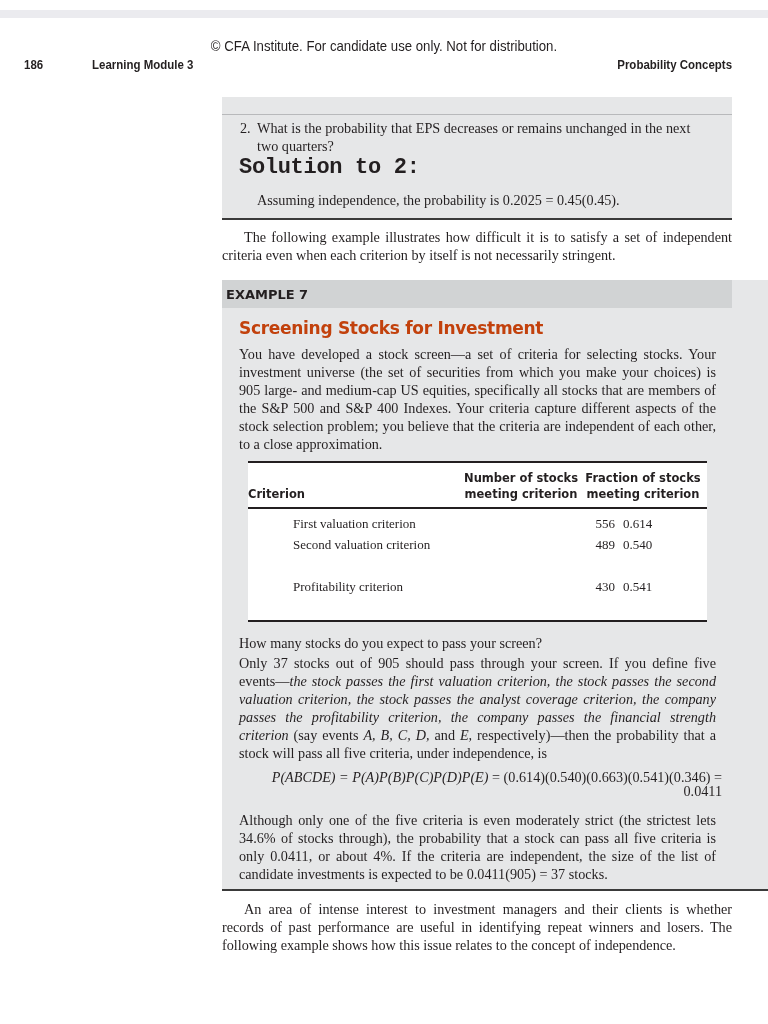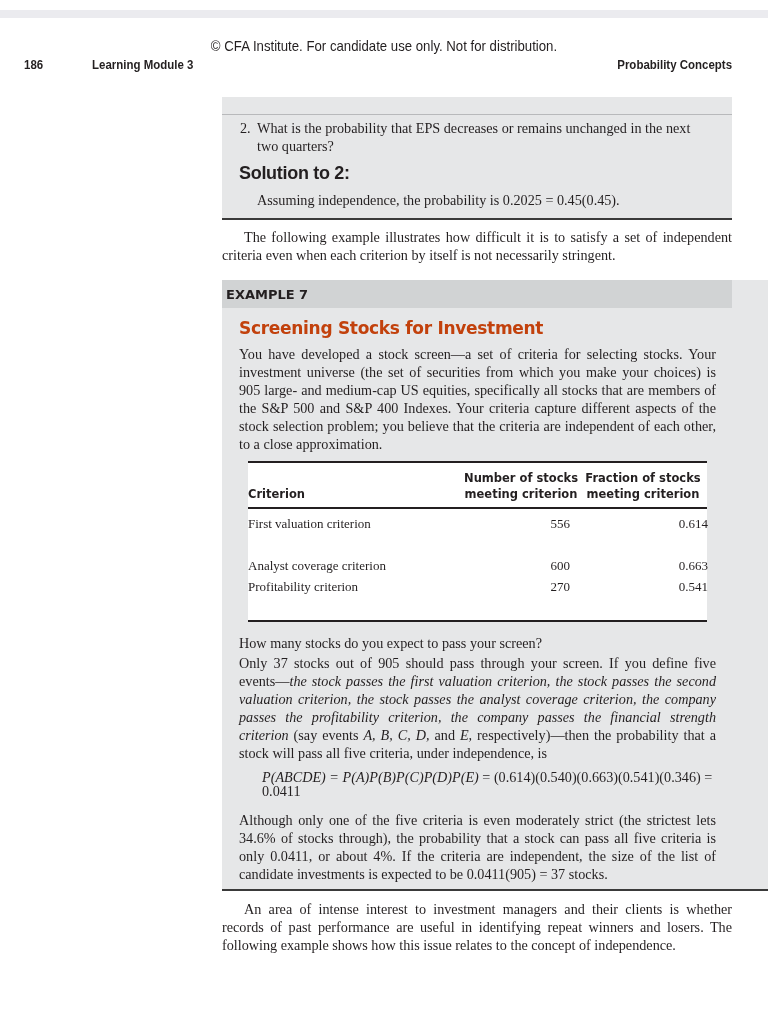--- a/index.html
+++ b/index.html
@@ -11,49 +11,49 @@
   .module { left:92px; transform-origin:left; }
   .chapter { right:36px; transform-origin:right; }
 
   .box { position:absolute; left:222px; width:510px; background:#e6e7e8; }
   .box1 { top:97px; height:121px; border-bottom:2px solid #3a3a3a; }
   .box1 .topline { position:absolute; left:0; right:0; top:17px; height:1px; background:#b8b9bb; }
   .serif { font-family:"Liberation Serif", serif; font-size:14.2px; line-height:18px; color:#231f20; }
   .q2 { position:absolute; left:18px; top:22px; width:470px; }
   .q2 .num { position:absolute; left:0; top:0; }
   .q2 .txt { margin-left:17px; }
-  .soltitle { position:absolute; left:17px; top:66px; font-family:Liberation Sans, sans-serif; font-size:18px; font-weight:bold; color:#231f20; letter-spacing:-0.3px; }
+  .soltitle { position:absolute; left:17px; top:58px; font-family:Liberation Mono, monospace; font-size:22px; font-weight:bold; color:#231f20; letter-spacing:-0.3px; }
   .sol { position:absolute; left:35px; top:94px; }
 
   .para { position:absolute; left:222px; width:510px; text-align:justify; }
   .para1 { top:228px; text-indent:22px; }
   .para3 { top:900px; text-indent:22px; }
 
   .box2 { top:280px; height:609px; border-bottom:2px solid #3a3a3a;padding-left:38px; }
   .exhead { position:absolute; left:0; top:0; width:510px; height:28px; background:#d1d3d4; }
   .exlabel { position:absolute; left:4px; top:7px; font-family:"DejaVu Sans", sans-serif; font-size:13px; font-weight:bold; color:#231f20; }
   .extitle { position:absolute; left:17px; top:38px; font-family:"DejaVu Sans", sans-serif; font-size:17px; font-weight:bold; color:#c2410c; letter-spacing:-0.3px; }
   .exbody { position:absolute; left:17px; width:477px; text-align:justify; }
   .exintro { top:65px; }
 
   .tbl { position:absolute; left:26px; top:181px; width:459px; height:157px; background:#ffffff; border-top:2px solid #231f20; border-bottom:2px solid #231f20; }
   .thead { position:absolute; left:0; right:0; top:0; height:44px; border-bottom:2px solid #231f20; font-family:"DejaVu Sans", sans-serif; font-weight:bold; font-size:11.5px; line-height:16px; }
   .th { position:absolute; bottom:5px; }
   .th.c1 { left:0; }
   .th.c2 { left:192px; width:130px; text-align:center;margin-left:16px; }
   .th.c3 { left:330px; width:130px; text-align:center; }
   .trow { position:absolute; left:0; right:0; height:21px; font-family:"Liberation Serif", serif; font-size:13px; line-height:21px; }
-  .td { position:absolute; top:0; }
+  .td { position:absolute; top:0;margin-left:45px; }
   .td.c1 { left:0; }
   .td.c2 { left:192px; width:130px; text-align:right; }
-  .td.c3 { left:330px; width:130px; text-align:right; }
+  .td.c3 { left:330px; width:130px; text-align:left; }
 
   .q { top:354px; }
   .ans { top:374px; }
-  .formula { top:490px; left:40px; width:460px; text-align:left; line-height:14px; }
+  .formula { top:490px; left:40px; width:460px; text-align:right; line-height:14px; }
   .concl { top:531px; }
   i { font-style:italic; }
 </style>
 </head>
 <body>
 
 <div class="topbar"></div>
 
 <div class="copyright">© CFA Institute. For candidate use only. Not for distribution.</div>
 <div class="runhead pgnum">186</div>
@@ -89,28 +89,28 @@
       <div class="th c3">
         <div>Fraction of stocks</div>
         <div>meeting criterion</div>
       </div>
     </div>
     <div class="trow" style="top:50px">
       <span class="td c1">First valuation criterion</span>
       <span class="td c2">556</span>
       <span class="td c3">0.614</span>
     </div>
-    <div class="trow" style="top:92px">
-      <span class="td c1">Analyst coverage criterion</span>
-      <span class="td c2">600</span>
-      <span class="td c3">0.663</span>
+    <div class="trow" style="top:71px">
+      <span class="td c1">Second valuation criterion</span>
+      <span class="td c2">489</span>
+      <span class="td c3">0.540</span>
     </div>
     <div class="trow" style="top:113px">
       <span class="td c1">Profitability criterion</span>
-      <span class="td c2">270</span>
+      <span class="td c2">430</span>
       <span class="td c3">0.541</span>
     </div>
   </div>
 
   <div class="exbody q serif">How many stocks do you expect to pass your screen?</div>
   <div class="exbody ans serif"><span>Only 37 stocks out of 905 should pass through your screen. If you define five events—</span><i>the stock passes the first valuation criterion, the stock passes the second valuation criterion, the stock passes the analyst coverage criterion, the company passes the profitability criterion, the company passes the financial strength criterion</i><span> (say events </span><i>A, B, C, D,</i><span> and </span><i>E,</i><span> respectively)—then the probability that a stock will pass all five criteria, under independence, is</span></div>
   <div class="exbody formula serif"><i>P(ABCDE) = P(A)P(B)P(C)P(D)P(E)</i><span> = (0.614)(0.540)(0.663)(0.541)(0.346) = 0.0411</span></div>
   <div class="exbody concl serif">Although only one of the five criteria is even moderately strict (the strictest lets 34.6% of stocks through), the probability that a stock can pass all five criteria is only 0.0411, or about 4%. If the criteria are independent, the size of the list of candidate investments is expected to be 0.0411(905) = 37 stocks.</div>
 </div>
 

